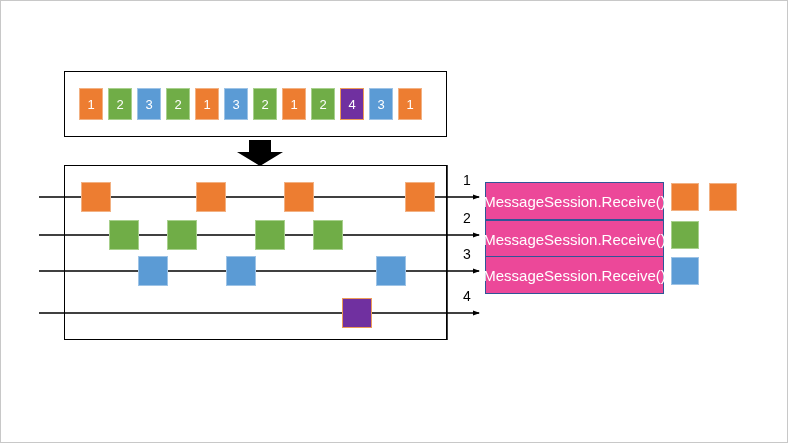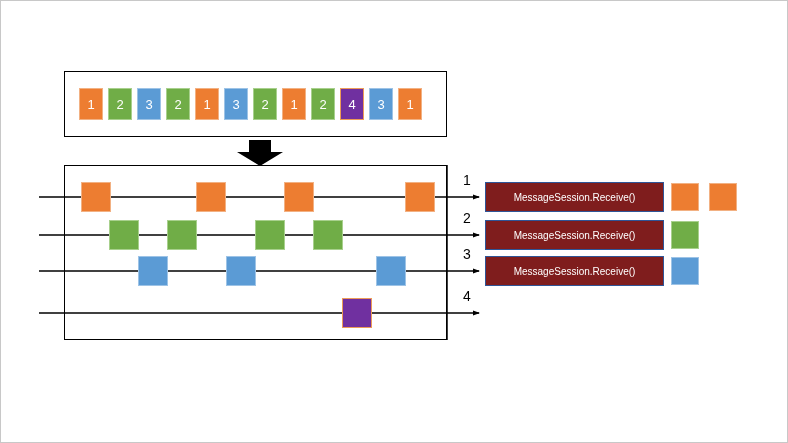--- a/index.html
+++ b/index.html
@@ -99,25 +99,25 @@
     font-size: 14px;
     color: #000000;
     font-family: "Liberation Sans", sans-serif;
     width: 16px;
     text-align: center;
   }
 
   
   .receive-box {
     width: 179px;
-    height: 30px;
-    background: #7f1d1d;
+    height: 38px;
+    background: #ec4899;
     border: 1.5px solid #2f5597;
     color: #ffffff;
-    font-size: 10px;
+    font-size: 15px;
     display: flex;
     align-items: center;
     justify-content: center;
     font-family: "Liberation Sans", sans-serif;
     box-sizing: border-box;
     white-space: nowrap;
   }
 
   
   .swatch {

